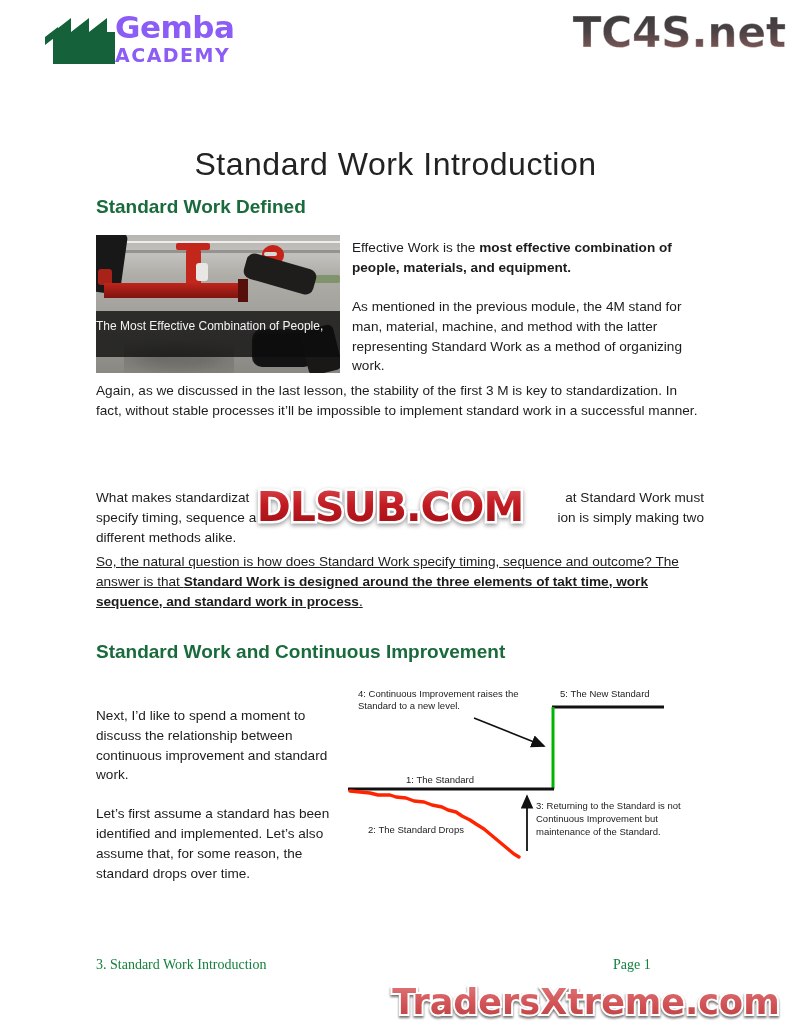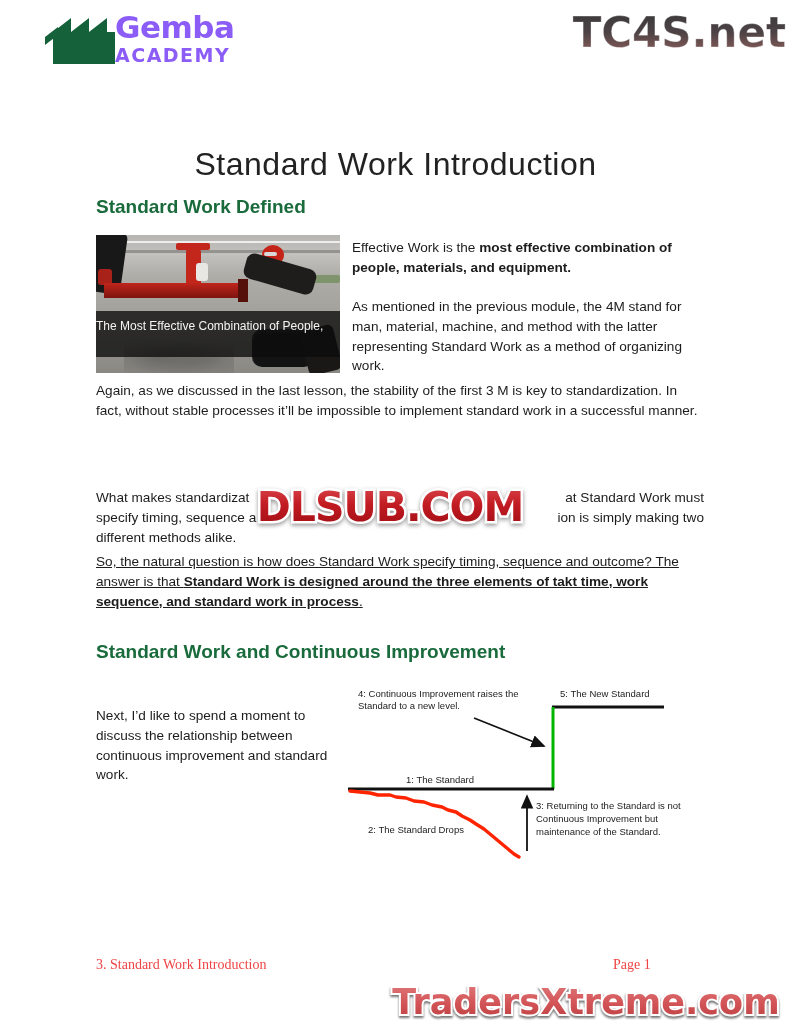--- a/index.html
+++ b/index.html
@@ -38,21 +38,21 @@
   .photo .crew-body{position:absolute;left:148px;top:26px;width:72px;height:26px;background:#1f1d1c;border-radius:8px;transform:rotate(16deg);}
   .photo .tire{position:absolute;left:156px;top:94px;width:62px;height:38px;background:#131313;border-radius:10px;box-shadow:inset 0 3px 4px rgba(255,255,255,0.12);}
   .photo .legs{position:absolute;left:208px;top:92px;width:34px;height:46px;background:#191817;border-radius:6px;transform:rotate(-14deg);}
   .photo .skid{position:absolute;left:28px;bottom:-6px;width:110px;height:42px;
     background:radial-gradient(ellipse at 30% 50%,rgba(60,58,55,0.35),rgba(0,0,0,0) 65%),radial-gradient(ellipse at 75% 55%,rgba(60,58,55,0.3),rgba(0,0,0,0) 65%);}
   .photo .caption{position:absolute;left:0;top:50px;width:100%;height:46px;background:rgba(12,12,12,0.78);
     color:#f4f4f4;text-align:left;font-size:12px;line-height:16px;padding-top:7px;box-sizing:border-box;margin-top:26px;}
   
   .frag-line{display:flex;justify-content:space-between;height:20px;width:608px;}
   
-  .footer-txt{font-family:"Liberation Serif",serif;font-size:14px;color:#ef4444;}
+  .footer-txt{font-family:"Liberation Serif",serif;font-size:14px;color:#15803d;}
   
   svg text{font-family:"DejaVu Sans",sans-serif;}
   .diagram svg text{font-family:"Liberation Sans",sans-serif;}
 </style>
 </head>
 <body>
 
 <div class="page">
 
   <div class="abs logo-wrap">
@@ -135,20 +135,21 @@
   </svg>
 
   <div class="abs body-txt" style="left:96px;top:552px;width:610px;text-decoration:underline;">
     <span>So, the natural question is how does Standard Work specify timing, sequence and outcome? The answer is that </span><b>Standard Work is designed around the three elements of takt time, work sequence, and standard work in process</b><span>.</span>
   </div>
 
   <div class="abs h2" style="left:96px;top:641px;">Standard Work and Continuous Improvement</div>
 
   <div class="abs body-txt" style="left:96px;top:682px;width:248px;margin-top:24px;">
     <p style="margin:0 0 19px 0;">Next, I’d like to spend a moment to discuss the relationship between continuous improvement and standard work.</p>
+    <p style="margin:0;">Let’s first assume a standard has been identified and implemented. Let’s also assume that, for some reason, the standard drops over time.</p>
   </div>
 
   <div class="abs diagram" style="left:348px;top:683px;">
     <svg width="354" height="182" viewBox="0 0 354 182">
       <defs>
         <marker id="arrow" markerWidth="9" markerHeight="8" refX="7" refY="3.5" orient="auto">
           <path d="M0,0 L8,3.5 L0,7 Z" fill="#111"></path>
         </marker>
       </defs>
 

